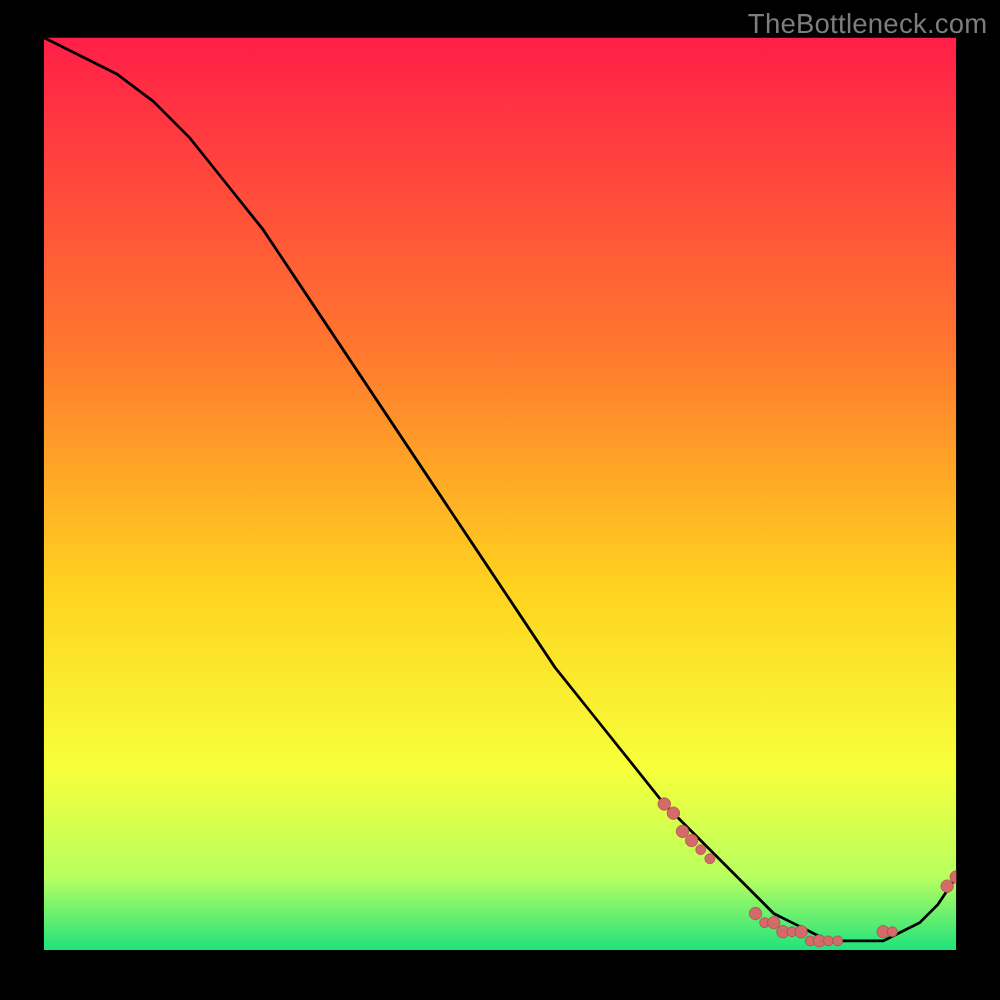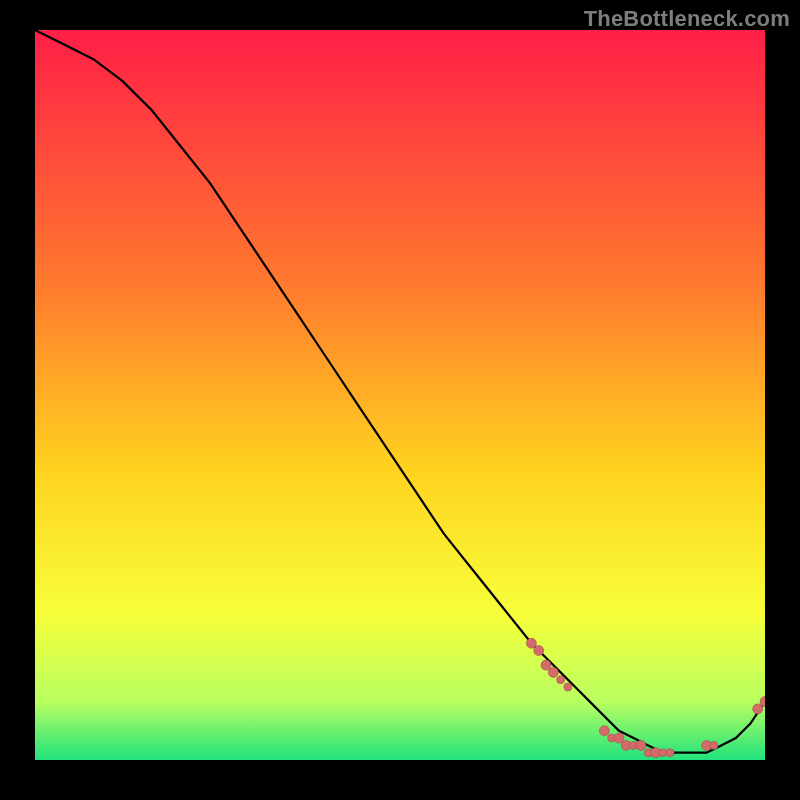--- a/index.html
+++ b/index.html
@@ -16,21 +16,21 @@
     width: 800px;
     height: 800px;
     background: #000;
   }
   .watermark {
     position: absolute;
     top: 6px;
     right: 10px;
     color: #7d7d7d;
     font-size: 22px;
-    font-weight: 700;
+    font-weight: 400;
     letter-spacing: 0.2px;
     user-select: none;
   }
   .plot {
     position: absolute;
     left: 35px;
     top: 30px;
     width: 730px;
     height: 730px;
   }

